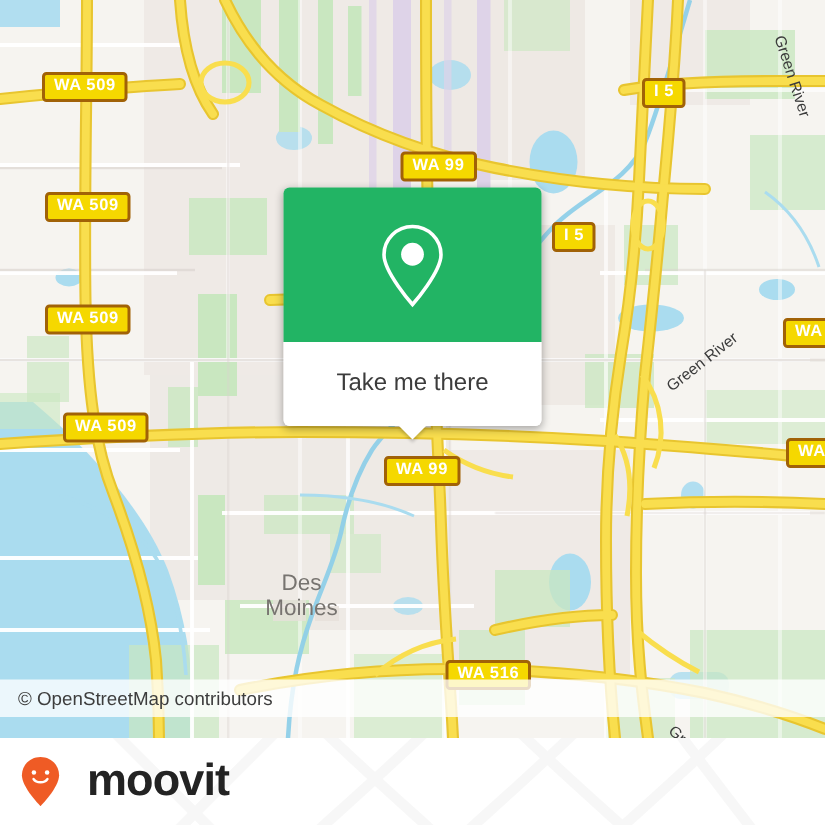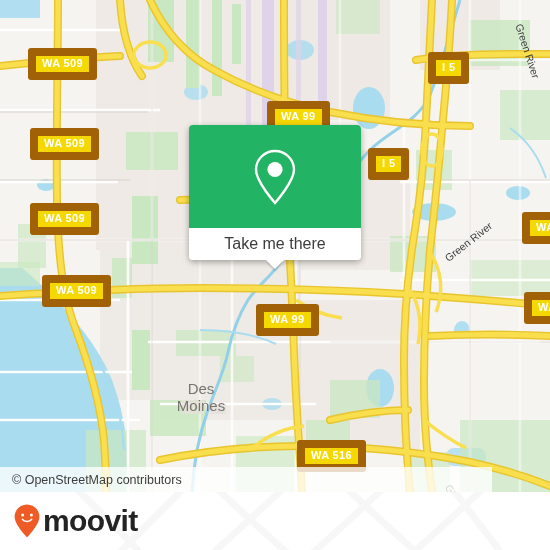--- a/index.html
+++ b/index.html
@@ -28,21 +28,21 @@
     overflow: hidden;
     background: #f6f4f0;
   }
 
   .map-svg { position: absolute; left: 0; top: 0; }
 
   
   .shield {
     position: absolute;
     background: #f5d800;
-    border: 8px solid #a16207;
+    border: 2px solid #a16207;
     border-radius: 3px;
     color: #ffffff;
     font-size: 11px;
     font-weight: bold;
     letter-spacing: 0.4px;
     padding: 1px 6px 2px 6px;
     line-height: 13px;
     white-space: nowrap;
     font-family: "Liberation Sans", sans-serif;
     box-sizing: border-box;
@@ -81,21 +81,21 @@
   #popup-green {
     background: #22b464;
     height: 103px;
     border-radius: 4px 4px 0 0;
     display: flex;
     align-items: center;
     justify-content: center;
   }
   #popup-white {
     background: #ffffff;
-    height: 32px;
+    height: 56px;
     border-radius: 0 0 4px 4px;
     display: flex;
     align-items: center;
     justify-content: center;
     position: relative;
   }
   #popup-label {
     color: #3c3c3c;
     font-size: 16px;
     font-family: "Liberation Sans", sans-serif;
@@ -109,22 +109,22 @@
     border-left: 9px solid transparent;
     border-right: 9px solid transparent;
     border-top: 9px solid #ffffff;
     filter: drop-shadow(0 2px 1px rgba(0,0,0,0.18));
   }
 
   
   #attribution {
     position: absolute;
     left: 0;
-    bottom: 0;
-    width: 492px;
+    bottom: 14px;
+    width: 550px;
     height: 25px;
     background: rgba(255,255,255,0.78);
     display: flex;
     align-items: center;
     box-sizing: border-box;
     padding-left: 12px;
   }
   #attribution-text {
     color: #3d3d3d;
     font-size: 12.5px;
@@ -159,21 +159,21 @@
   #footer-address {
     color: #2b2b2b;
     font-size: 15px;
     line-height: 19px;
     max-width: 350px;
     font-family: "Liberation Sans", sans-serif;
   }
   #brand {
     display: flex;
     align-items: center;
-    gap: 3px;
+    gap: 18px;
     padding-right: 6px;
   }
   #brand-word {
     color: #232323;
     font-size: 30px;
     font-weight: bold;
     letter-spacing: -0.6px;
     line-height: 30px;
     font-family: "Liberation Sans", sans-serif;
   }

